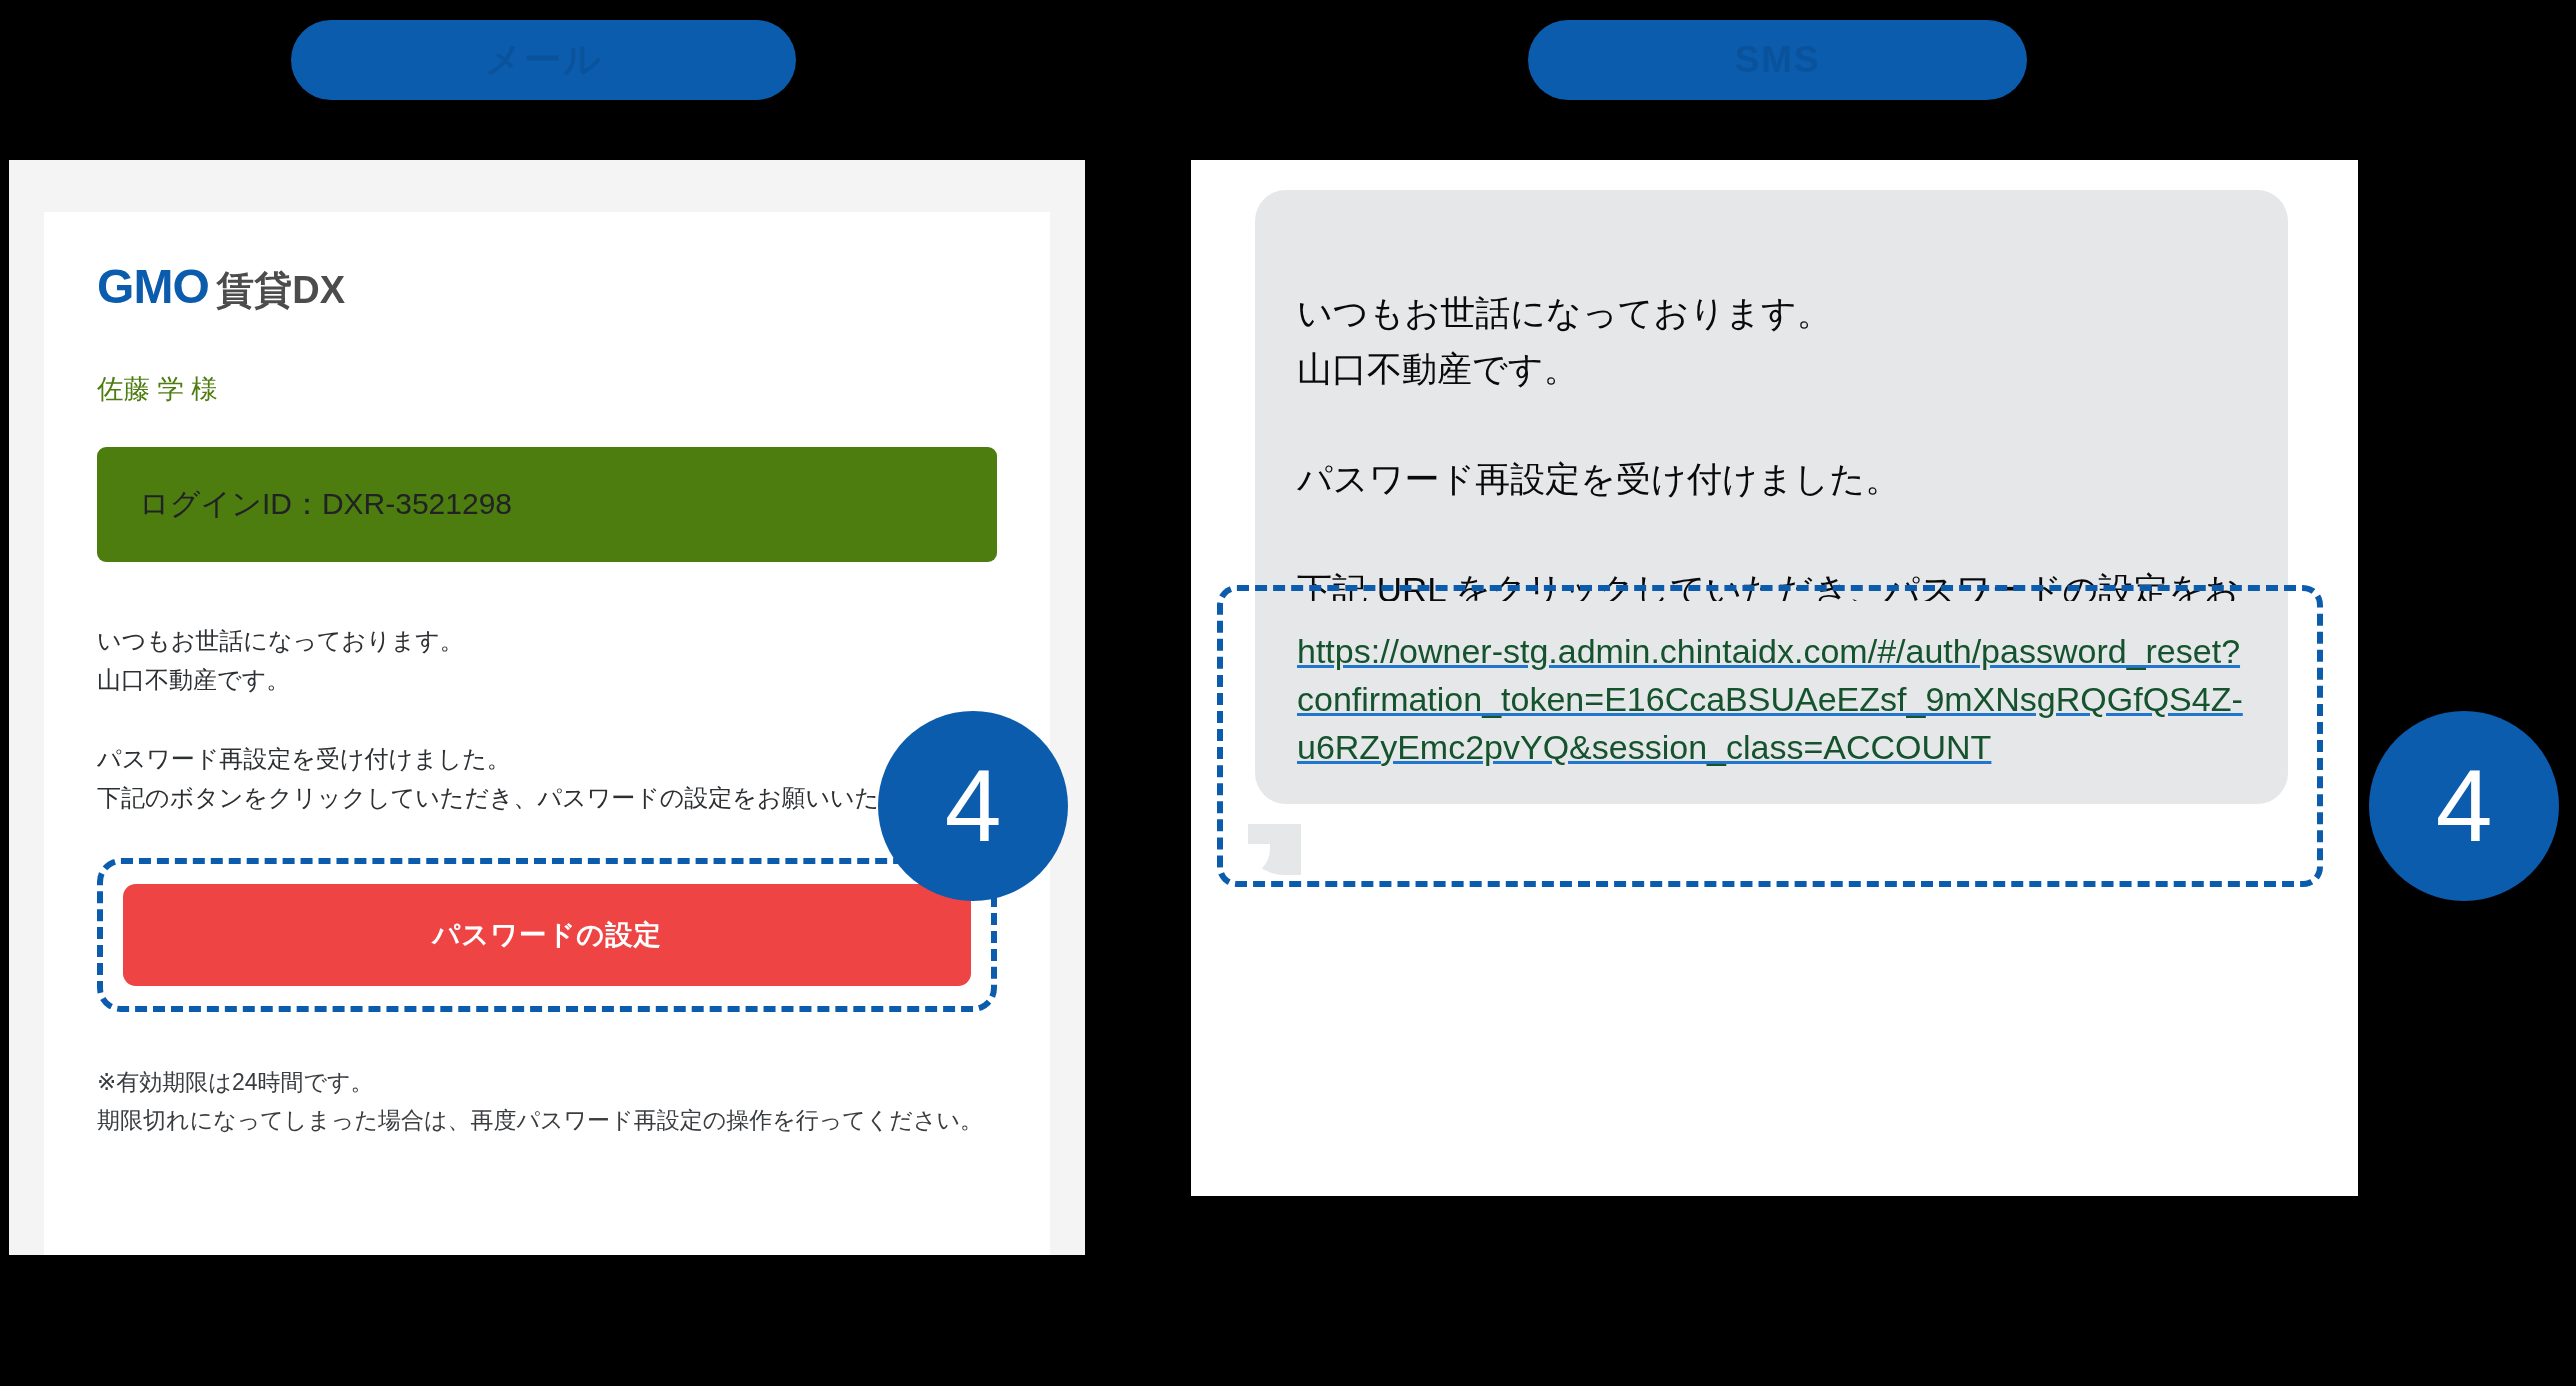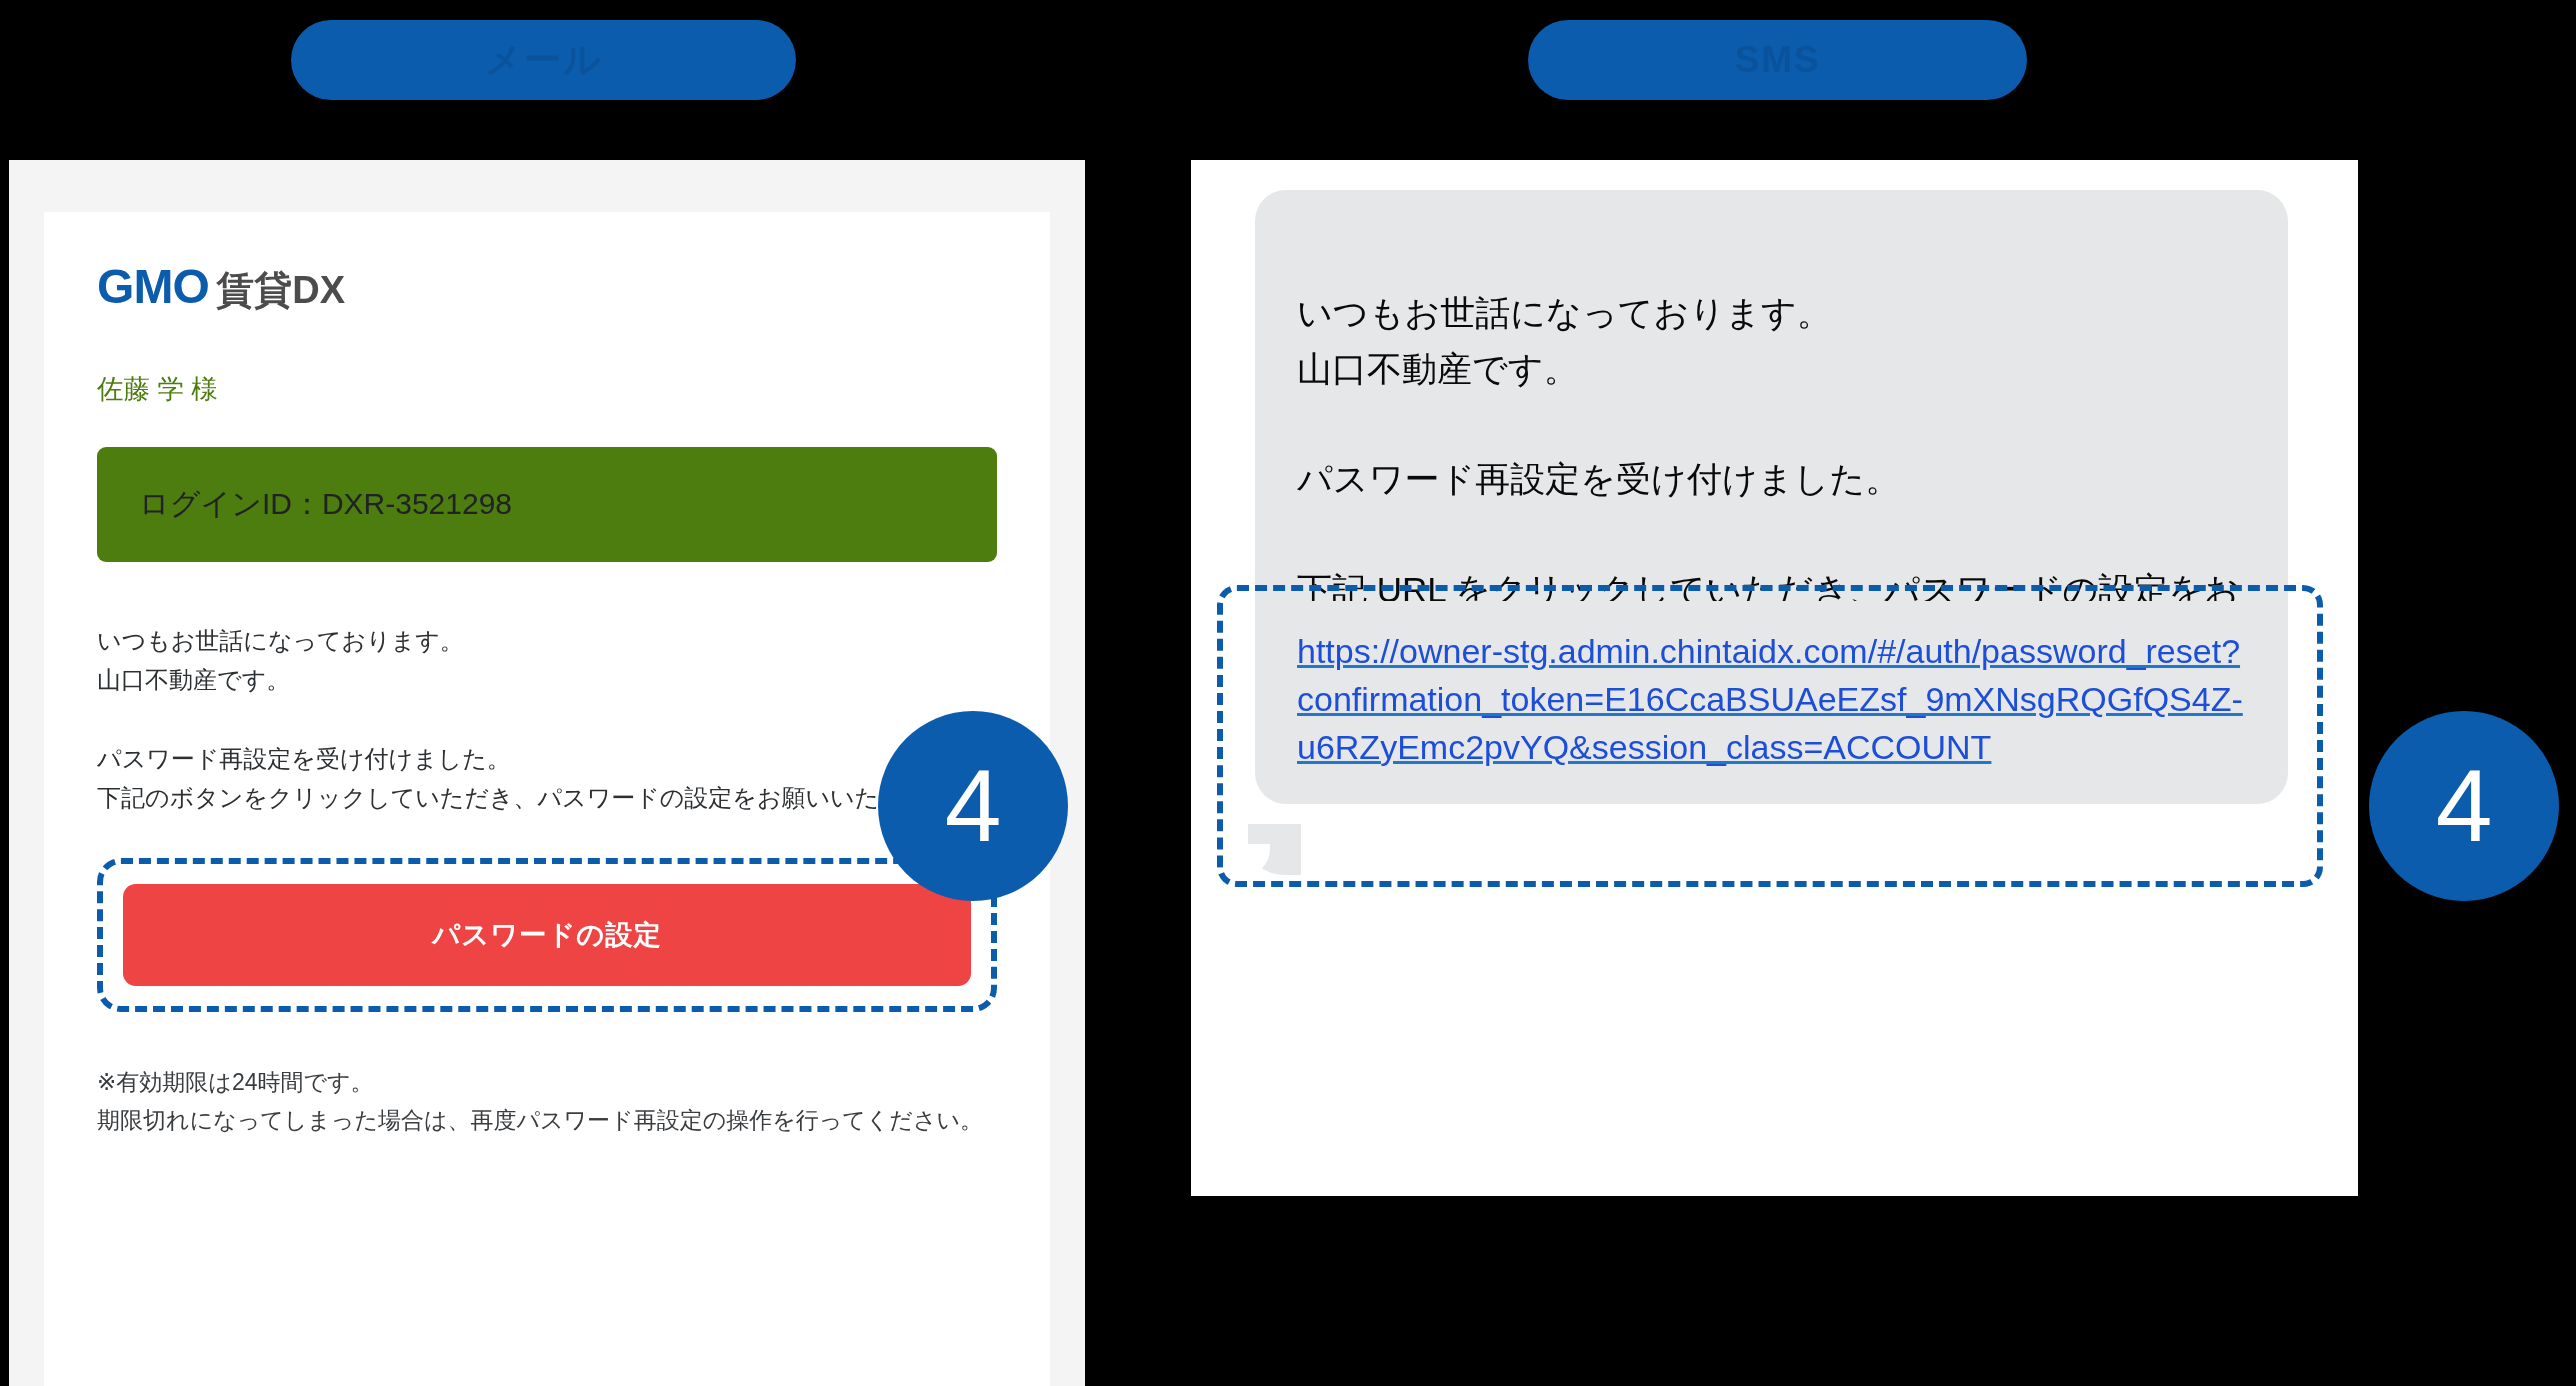--- a/index.html
+++ b/index.html
@@ -33,21 +33,21 @@
   }
   #pill-mail  { left: 291px;  width: 505px; }
   #pill-sms   { left: 1528px; width: 499px; }
 
   
   #email-panel {
     position: absolute;
     left: 9.1px;
     top: 160px;
     width: 1076px;
-    height: 1227px;
+    height: 1095px;
     background: #F4F4F5;
     overflow: hidden;
     text-decoration: underline;
   }
   #email-card {
     position: absolute;
     left: 35px;
     top: 52px;
     width: 1006px;
     bottom: 0;
@@ -197,21 +197,21 @@
     left: -9.1px;
     bottom: 0;
     width: 31px;
     height: 31px;
     background: #FFFFFF;
     border-bottom-right-radius: 25.6px;
   }
   #reset-link {
     font-size: 34px;
     line-height: 1.40;
-    color: #1d4ed8;
+    color: #14532d;
     text-decoration-color: #2277CC;
     word-break: break-all;
     display: block;
     cursor: pointer;
   }
 
   
   .step-badge {
     position: absolute;
     width: 190px;

